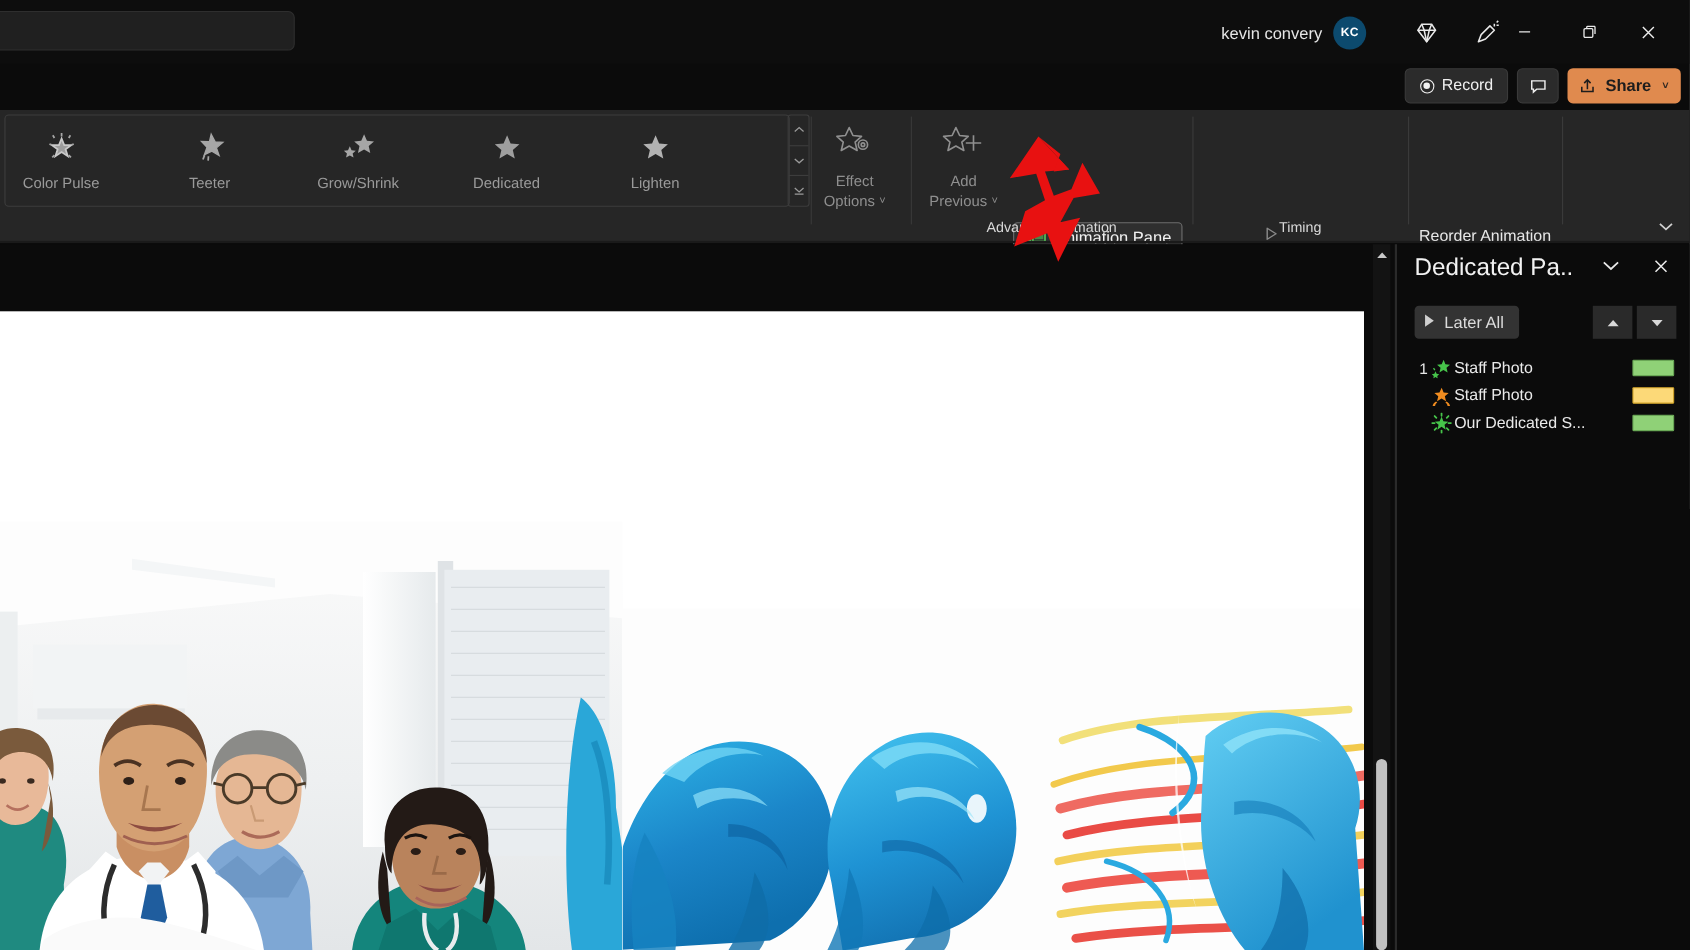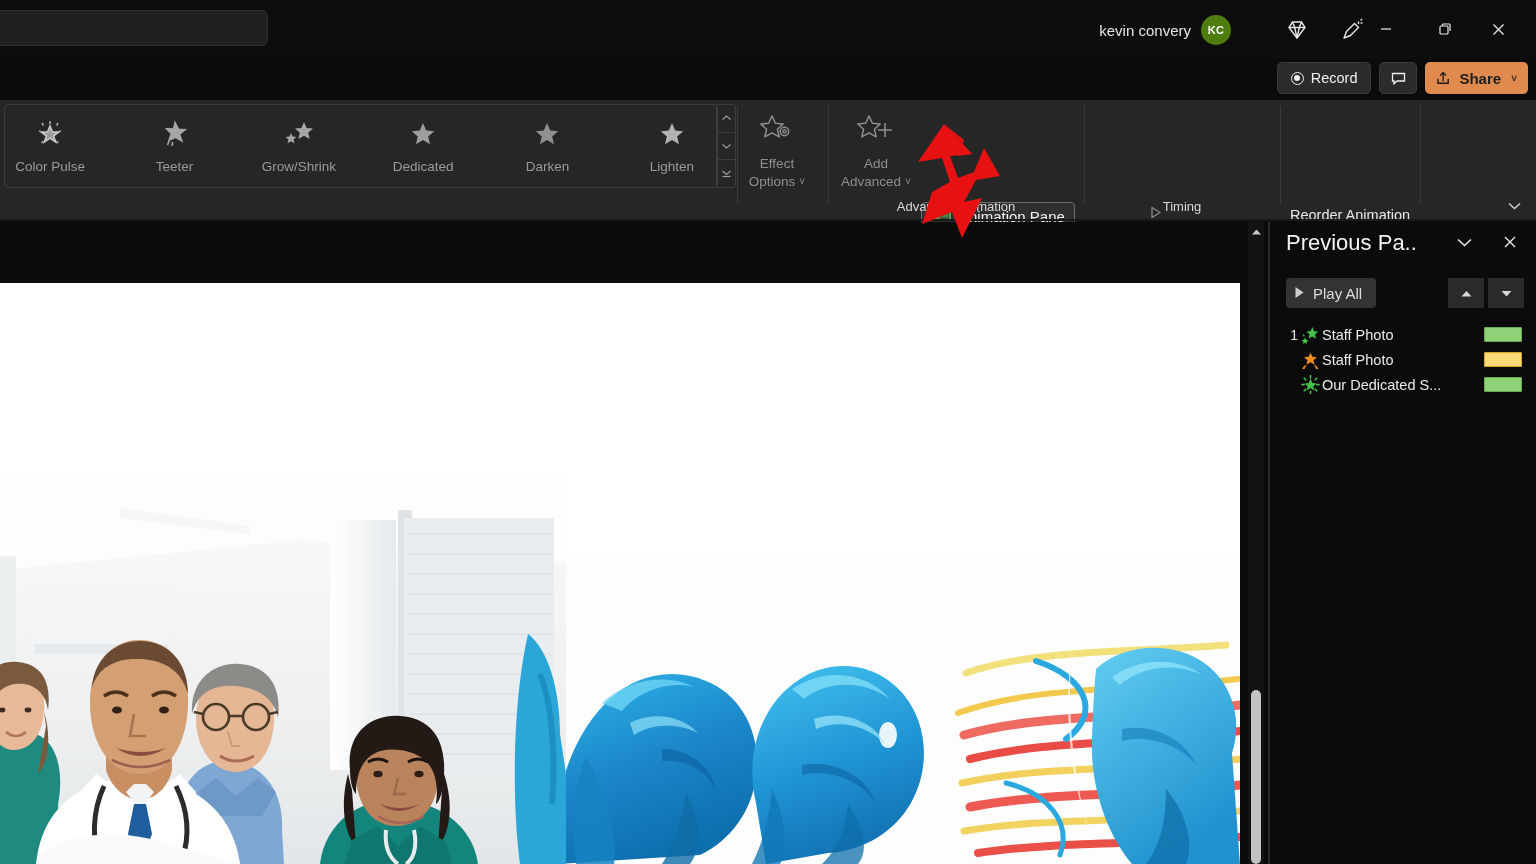--- a/index.html
+++ b/index.html
@@ -14,27 +14,27 @@
   
   .titlebar {
     position: absolute; left: 0; top: 0; width: 1536px; height: 58px;
     background: #0d0d0d;
   }
   .qat-box {
     position: absolute; left: -6px; top: 10px; width: 274px; height: 36px;
     background: #202020; border: 1px solid #2e2e2e; border-radius: 6px;
   }
   .user-block {
-    position: absolute; right: 305px; top: 14px; height: 32px;
+    position: absolute; right: 294px; top: 14px; height: 32px;
     display: flex; align-items: center; gap: 10px;
   }
   .user-name { color: #e6e6e6; font-size: 15px; white-space: nowrap; }
   .avatar {
     width: 30px; height: 30px; border-radius: 50%;
-    background: #4d7c0f; color: #fff; font-size: 11px; font-weight: bold;
+    background: #0c4a6e; color: #fff; font-size: 11px; font-weight: bold;
     display: flex; align-items: center; justify-content: center; letter-spacing: .3px;
   }
   .tb-icon {
     position: absolute; top: 14px; width: 34px; height: 32px;
     display: flex; align-items: center; justify-content: center;
     color: #e8e8e8;
   }
   .win-btn {
     position: absolute; top: 12px; width: 44px; height: 34px;
     display: flex; align-items: center; justify-content: center;
@@ -286,28 +286,20 @@
       <div class="eff">
         <span class="eff-icon">
           <svg width="40" height="40" viewBox="0 0 40 40" fill="#9e9e9e">
             <path d="M20 9 L23.2 16.4 L31.2 17.2 L25.2 22.4 L27 30.2 L20 26 L13 30.2 L14.8 22.4 L8.8 17.2 L16.8 16.4 Z"></path>
           </svg>
         </span>
         <span class="eff-label">Dedicated</span>
       </div>
       <div class="eff">
         <span class="eff-icon">
-          <svg width="40" height="40" viewBox="0 0 40 40" fill="#8f8f8f">
-            <path d="M20 9 L23.2 16.4 L31.2 17.2 L25.2 22.4 L27 30.2 L20 26 L13 30.2 L14.8 22.4 L8.8 17.2 L16.8 16.4 Z"></path>
-          </svg>
-        </span>
-        <span class="eff-label">Darken</span>
-      </div>
-      <div class="eff">
-        <span class="eff-icon">
           <svg width="40" height="40" viewBox="0 0 40 40" fill="#b2b2b2">
             <path d="M20 9 L23.2 16.4 L31.2 17.2 L25.2 22.4 L27 30.2 L20 26 L13 30.2 L14.8 22.4 L8.8 17.2 L16.8 16.4 Z"></path>
           </svg>
         </span>
         <span class="eff-label">Lighten</span>
       </div>
     </div>
 
     <div class="gal-scroll">
       <div class="gs-btn">
@@ -358,21 +350,21 @@
     <div class="add-anim">
       <span>
         <svg width="46" height="40" viewBox="0 0 46 40" fill="none" stroke="#8f8f8f" stroke-width="1.5" stroke-linejoin="round">
           <path d="M16 6 L19.4 13.2 L27.2 14 L21.4 19.2 L23.2 26.8 L16 22.8 L8.8 26.8 L10.6 19.2 L4.8 14 L12.6 13.2 Z"></path>
           <path d="M32 13 V27"></path>
             <path d="M25 20 H39"></path>
         </svg>
       </span>
       <span class="bigbtn-label">Add</span>
       <span class="bigbtn-label" style="display:flex;align-items:center;gap:4px;">
-        <span>Advanced</span>
+        <span>Previous</span>
         <span style="font-size:10px;">˅</span>
       </span>
     </div>
 
     <div class="anim-pane-btn">
       <span>
         <svg width="20" height="15" viewBox="0 0 20 15" fill="none">
           <path d="M1 1 V14" stroke="#5bd15b" stroke-width="1.6"></path>
           <rect x="3.5" y="3" width="3" height="9" fill="#5bd15b"></rect>
           <rect x="8" y="2.5" width="11" height="10" fill="none" stroke="#5bd15b" stroke-width="1.4"></rect>
@@ -657,39 +649,39 @@
         <svg width="11" height="8" viewBox="0 0 11 8" fill="#c9c9c9">
             <path d="M5.5 1.5 L10 6.5 H1 Z"></path>
           </svg>
       </div>
       <div class="sb-thumb"></div>
     </div>
     <div class="workarea-divider"></div>
   </div>
 
   <div class="animpane">
-    <div class="ap-title">Previous Pa..</div>
+    <div class="ap-title">Dedicated Pa..</div>
     <div class="ap-chev">
       <svg width="17" height="11" viewBox="0 0 17 11" fill="none" stroke="#e8e8e8" stroke-width="1.6">
           <path d="M2 2.5 L8.5 8.5 L15 2.5"></path>
         </svg>
     </div>
     <div class="ap-close">
       <svg width="16" height="16" viewBox="0 0 16 16" stroke="#e8e8e8" stroke-width="1.4">
           <path d="M3 3 L13 13 M13 3 L3 13"></path>
         </svg>
     </div>
 
     <div class="ap-playall">
       <span>
         <svg width="11" height="13" viewBox="0 0 11 13" fill="#cfcfcf">
             <path d="M1.5 1 L9.5 6.5 L1.5 12 Z"></path>
           </svg>
       </span>
-      <span>Play All</span>
+      <span>Later All</span>
     </div>
 
     <div class="ap-reorder-btn" style="left:178px;">
       <svg width="13" height="9" viewBox="0 0 13 9" fill="#d8d8d8">
           <path d="M6.5 2 L11.5 7.5 H1.5 Z"></path>
         </svg>
     </div>
     <div class="ap-reorder-btn" style="left:218px;">
       <svg width="13" height="9" viewBox="0 0 13 9" fill="#d8d8d8">
           <path d="M6.5 7.5 L11.5 2 H1.5 Z"></path>

